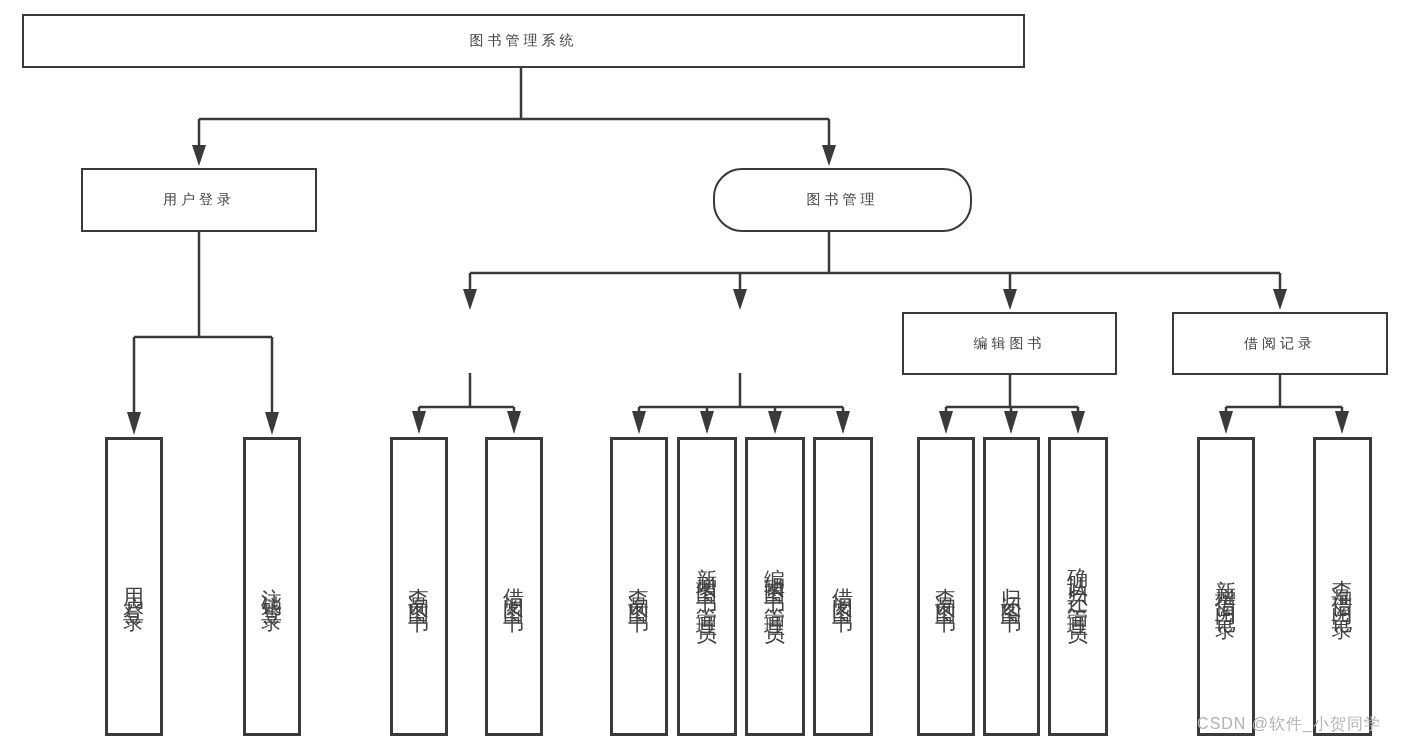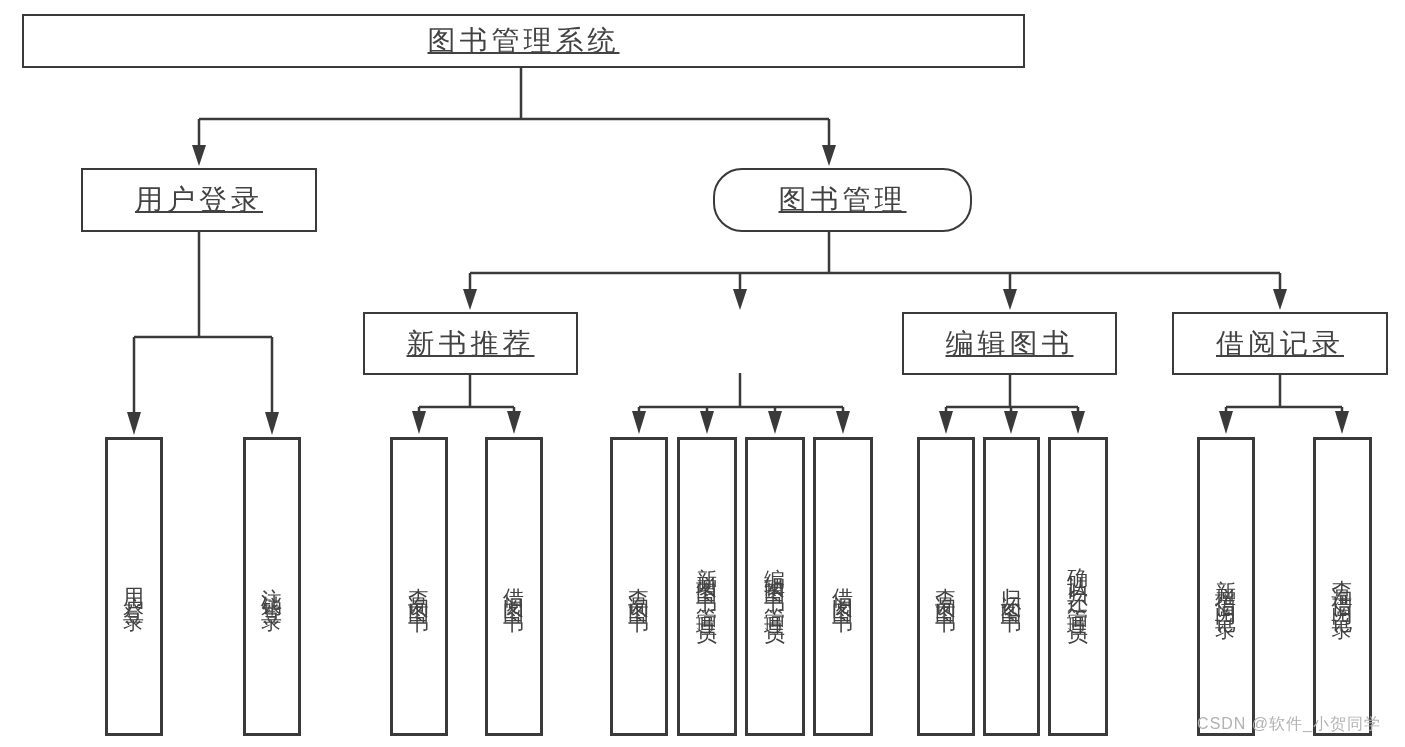--- a/index.html
+++ b/index.html
@@ -19,21 +19,21 @@
   .box {
     position: absolute;
     box-sizing: border-box;
     border: 2px solid #3a3a3a;
     background: #ffffff;
     display: flex;
     align-items: center;
     justify-content: center;
     color: #424242;
   }
-  .box.h { font-size: 28px; letter-spacing: 4px; text-decoration: underline; }
+  .box.h { font-size: 14px; letter-spacing: 4px; }
   .box.h span { white-space: nowrap; }
   .box.v { border-width: 3px; }
   .box.v span {
     writing-mode: vertical-rl;
     font-size: 21px;
     line-height: 1;
     letter-spacing: 8px;
   }
   .watermark {
     position: absolute;
@@ -87,23 +87,20 @@
     <span>图书管理系统</span>
   </div>
 
   <div class="box h" style="left:81px; top:168px; width:236px; height:64px;">
     <span>用户登录</span>
   </div>
   <div class="box h" style="left:713px; top:168px; width:259px; height:64px;border-radius:29px;">
     <span>图书管理</span>
   </div>
 
-  <div class="box h" style="left:363px; top:312px; width:215px; height:63px;">
-    <span>新书推荐</span>
-  </div>
   <div class="box h" style="left:902px; top:312px; width:215px; height:63px;">
     <span>编辑图书</span>
   </div>
   <div class="box h" style="left:1172px; top:312px; width:216px; height:63px;">
     <span>借阅记录</span>
   </div>
 
   <div class="box v" style="left:105px; top:437px; width:58px; height:299px;">
     <span>用户登录</span>
   </div>

